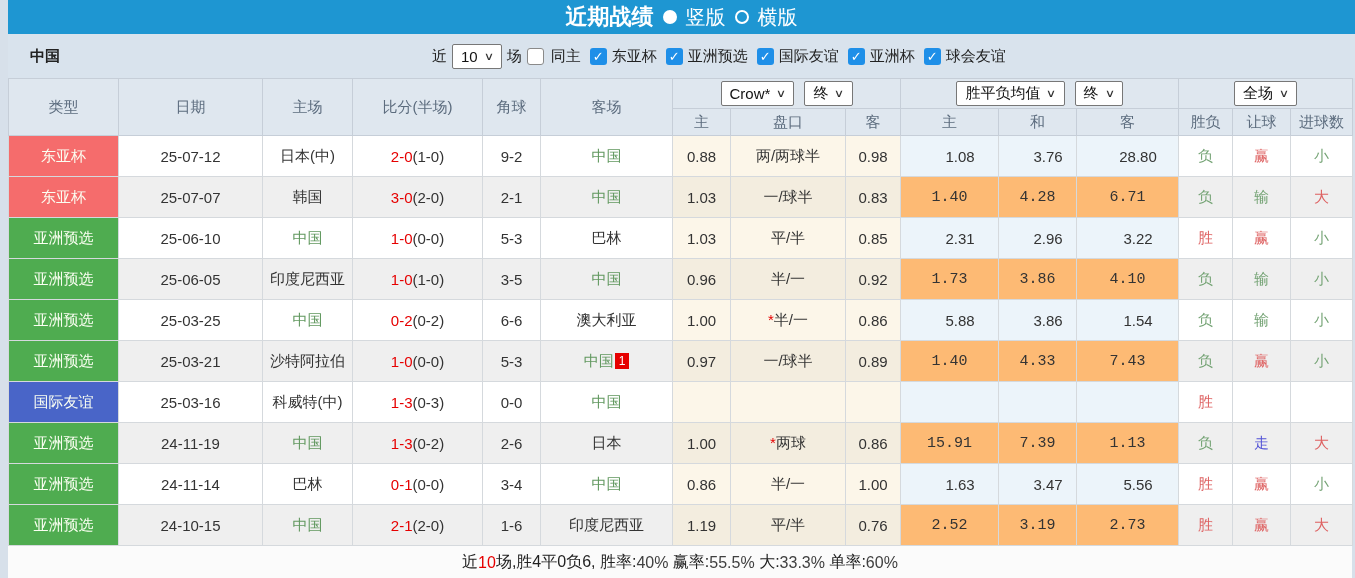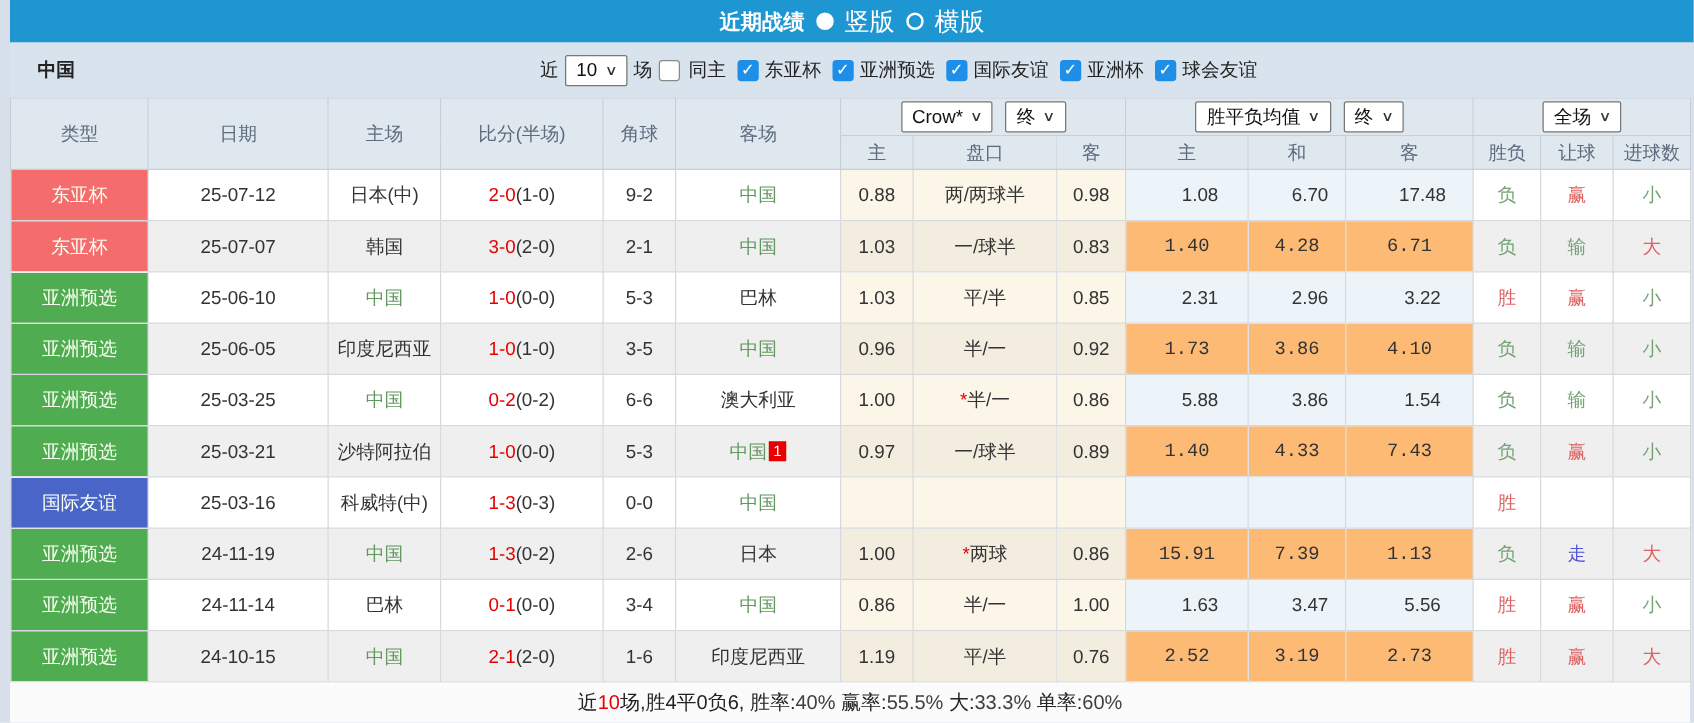--- a/index.html
+++ b/index.html
@@ -2,21 +2,21 @@
 <html><head>
 <meta charset="utf-8">
 <style>
   * { box-sizing: border-box; margin: 0; padding: 0; }
   html,body { width:1355px; height:578px; overflow:hidden; background:#D7E0EA;
     font-family:"Liberation Sans","DejaVu Sans",sans-serif; }
 
   
   .topbar { margin-left:8px; height:34px; background:#1E96D2; display:flex;
     align-items:center; justify-content:center; gap:9px; color:#fff; }
-  .topbar .title { font-weight:bold; font-size:17px; }
+  .topbar .title { font-weight:bold; font-size:22px; }
   .radio { width:14px; height:14px; border-radius:50%; border:2px solid #fff; display:inline-block; }
   .radio.selected { background:#fff; }
   .radio-label { font-size:20px; }
 
   
   .filterbar { margin-left:8px; height:44px; background:#D9E3ED; position:relative;
     display:flex; align-items:center; font-size:15px; color:#222; }
   .team { margin-left:22px; font-weight:bold; }
   .filters { position:absolute; left:424px; display:flex; align-items:center; gap:5px; }
   .dd { display:inline-flex; align-items:center; gap:7px; background:#fff;
@@ -184,22 +184,22 @@
         <td class="type type-red"><span>东亚杯</span></td>
         <td><span>25-07-12</span></td>
         <td><span>日本(中)</span></td>
         <td><span class="score-main">2-0</span><span class="score-half">(1-0)</span></td>
         <td><span>9-2</span></td>
         <td><span class="china">中国</span></td>
         <td class="hc"><span>0.88</span></td>
         <td class="hc"><span>两/两球半</span></td>
         <td class="hc"><span>0.98</span></td>
         <td class="eu"><span>1.08</span></td>
-        <td class="eu"><span>6.70</span></td>
-        <td class="eu"><span>17.48</span></td>
+        <td class="eu"><span>3.76</span></td>
+        <td class="eu"><span>28.80</span></td>
         <td><span class="c-green">负</span></td>
         <td><span class="c-red">赢</span></td>
         <td><span class="c-green">小</span></td>
       </tr>
       <tr class="trow even">
         <td class="type type-red"><span>东亚杯</span></td>
         <td><span>25-07-07</span></td>
         <td><span>韩国</span></td>
         <td><span class="score-main">3-0</span><span class="score-half">(2-0)</span></td>
         <td><span>2-1</span></td>

